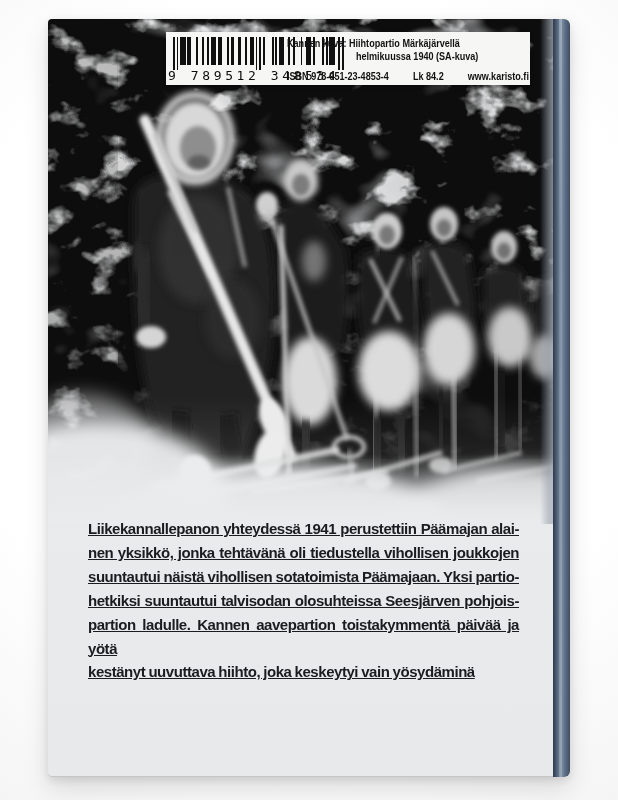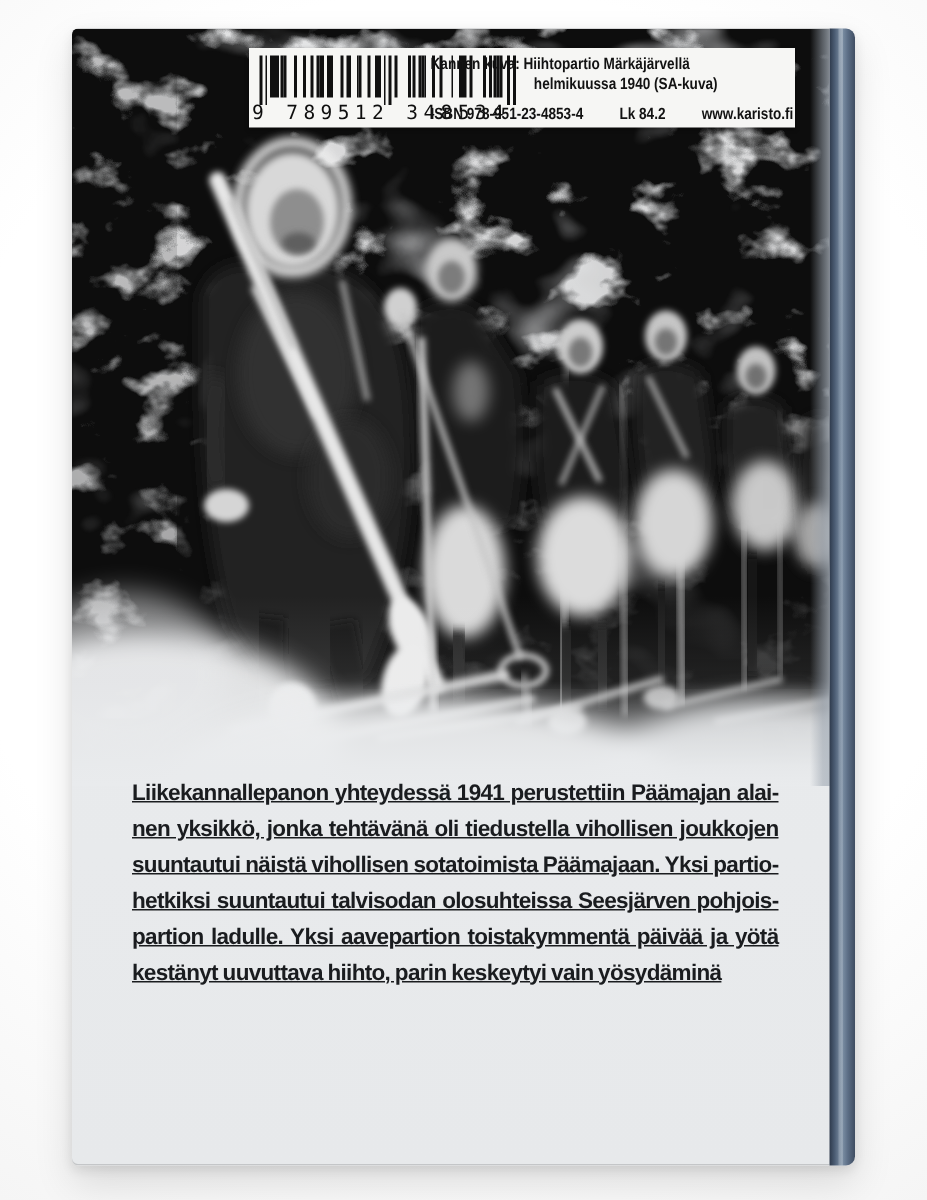--- a/index.html
+++ b/index.html
@@ -313,22 +313,22 @@
             <span>www.karisto.fi</span>
           </div>
         </div>
       </div>
 
       <div class="blurb" id="blurb">
           <div class="blurb-line just">Liikekannallepanon yhteydessä 1941 perustettiin Päämajan alai-</div>
           <div class="blurb-line just">nen yksikkö, jonka tehtävänä oli tiedustella vihollisen joukkojen</div>
           <div class="blurb-line just">suuntautui näistä vihollisen sotatoimista Päämajaan. Yksi partio-</div>
           <div class="blurb-line just">hetkiksi suuntautui talvisodan olosuhteissa Seesjärven pohjois-</div>
-          <div class="blurb-line just">partion ladulle. Yksi aavepartion toistakymmentä päivää ja yötä</div>
-          <div class="blurb-line">kestänyt uuvuttava hiihto, parin keskeytyi vain yösydäminä</div>
+          <div class="blurb-line just">partion ladulle. Kannen aavepartion toistakymmentä päivää ja yötä</div>
+          <div class="blurb-line">kestänyt uuvuttava hiihto, joka keskeytyi vain yösydäminä</div>
         </div>
     </div>
 
     <div class="spine">
       <div class="spine-highlight"></div>
     </div>
 
   </div>
 </div>
 

